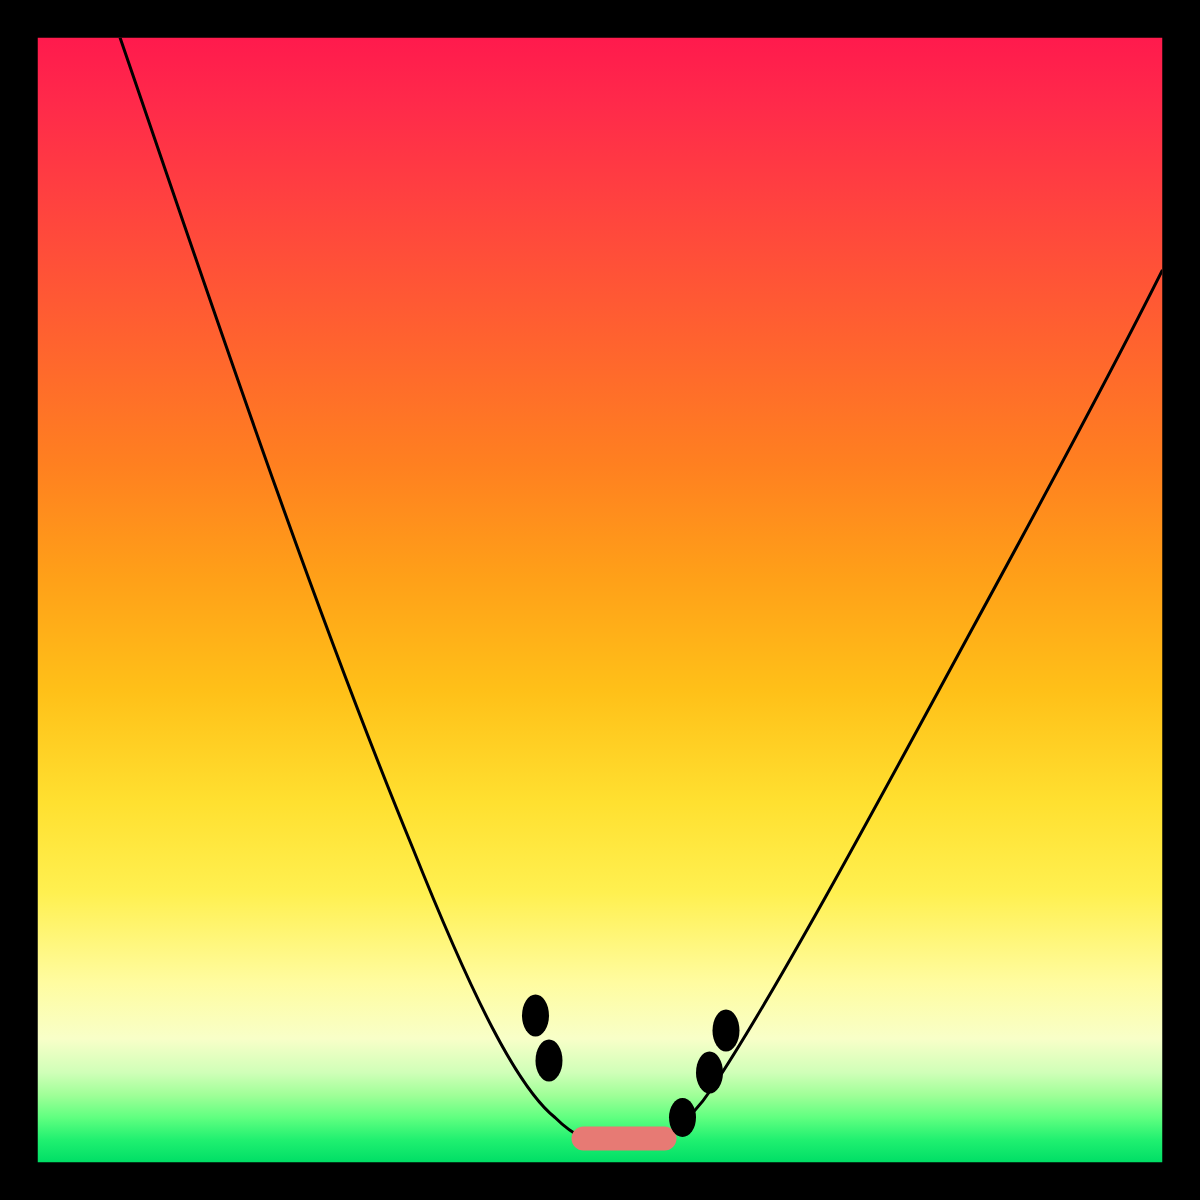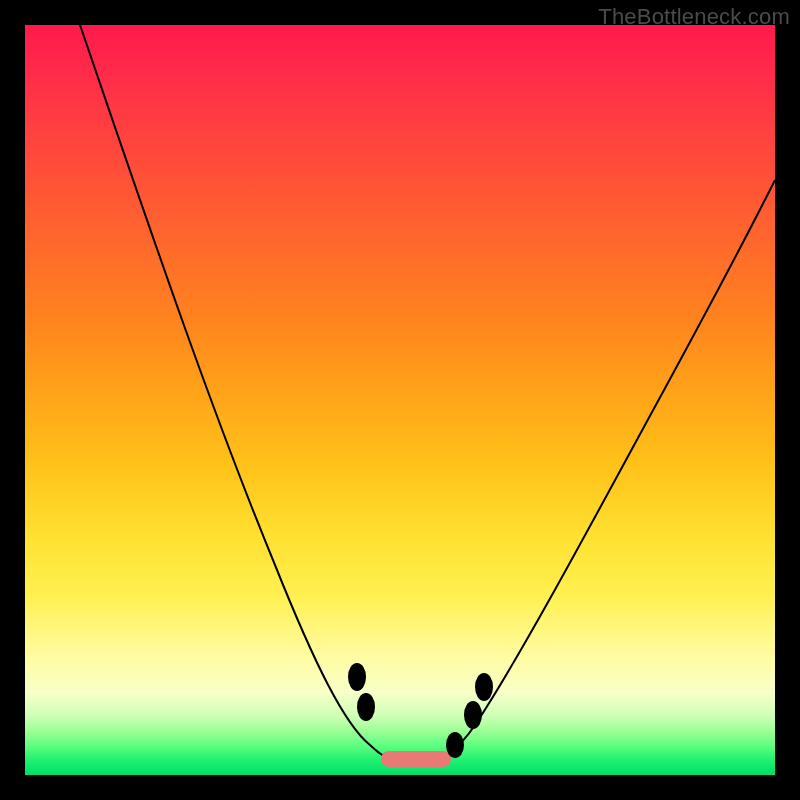--- a/index.html
+++ b/index.html
@@ -91,14 +91,13 @@
       <g class="markers">
         <ellipse cx="332" cy="652" rx="9" ry="14"></ellipse>
         <ellipse cx="341" cy="682" rx="9" ry="14"></ellipse>
         <rect x="356" y="726" width="70" height="16" rx="8"></rect>
         <ellipse cx="430" cy="720" rx="9" ry="13"></ellipse>
         <ellipse cx="448" cy="690" rx="9" ry="14"></ellipse>
         <ellipse cx="459" cy="662" rx="9" ry="14"></ellipse>
       </g>
     </svg>
   </div>
-  <div class="attr">TheBottleneck.com</div>
 </div>
 
 </body></html>

